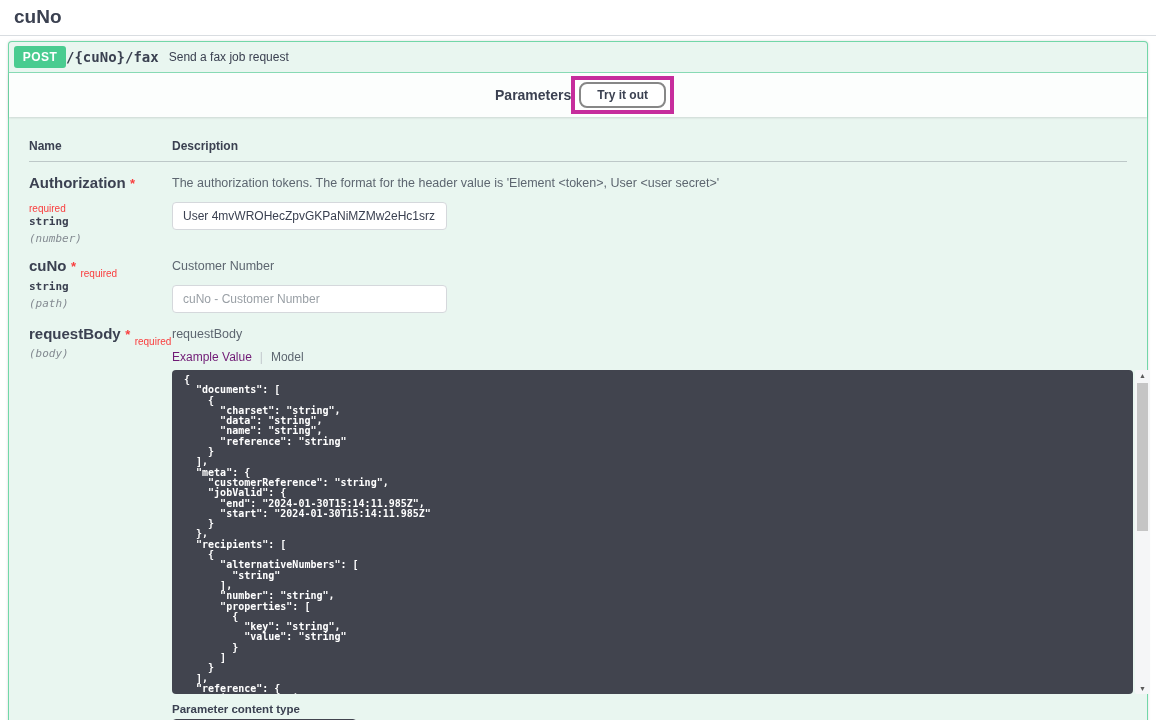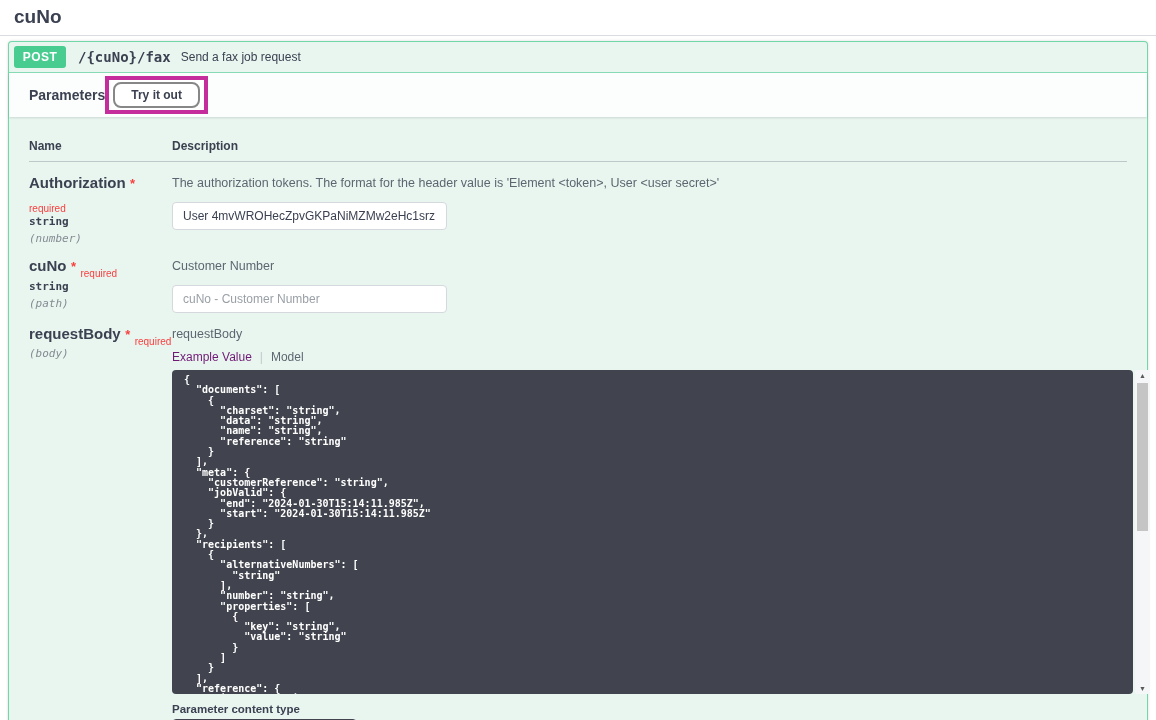--- a/index.html
+++ b/index.html
@@ -32,28 +32,27 @@
   }
   .method-badge {
     background: #49cc90; color: #fff;
     font-weight: 700; font-size: 12px; letter-spacing: .5px;
     width: 52px; text-align: center; padding: 4px 0;
     border-radius: 3px; flex-shrink: 0;
   }
   .op-path {
     font-family: "DejaVu Sans Mono", monospace;
     font-weight: 700; font-size: 14px; color: #3b4151;
-    margin-left: 12px;
     text-align: center;
   }
   .op-summary-text { font-size: 12px; color: #3b4151; margin-left: 10px; }
 
   
   .section-header {
-    display: flex; align-items: center; justify-content: flex-start;
+    display: flex; align-items: center; justify-content: center;
     background: rgba(255,255,255,.85);
     padding: 3px 7px 3px 20px;
     box-shadow: 0 1px 2px rgba(0,0,0,.12);
     min-height: 38px;
   }
   .section-title { font-size: 14px; font-weight: 700; color: #3b4151; }
   .tryout-highlight { border: 4px solid #c62d9c; padding: 2px 4px; background: #fff; }
   .tryout-btn {
     background: #fff; border: 2px solid #878787; border-radius: 8px;
     padding: 4px 16px; font-size: 12px; font-weight: 700; color: #3b4151;

